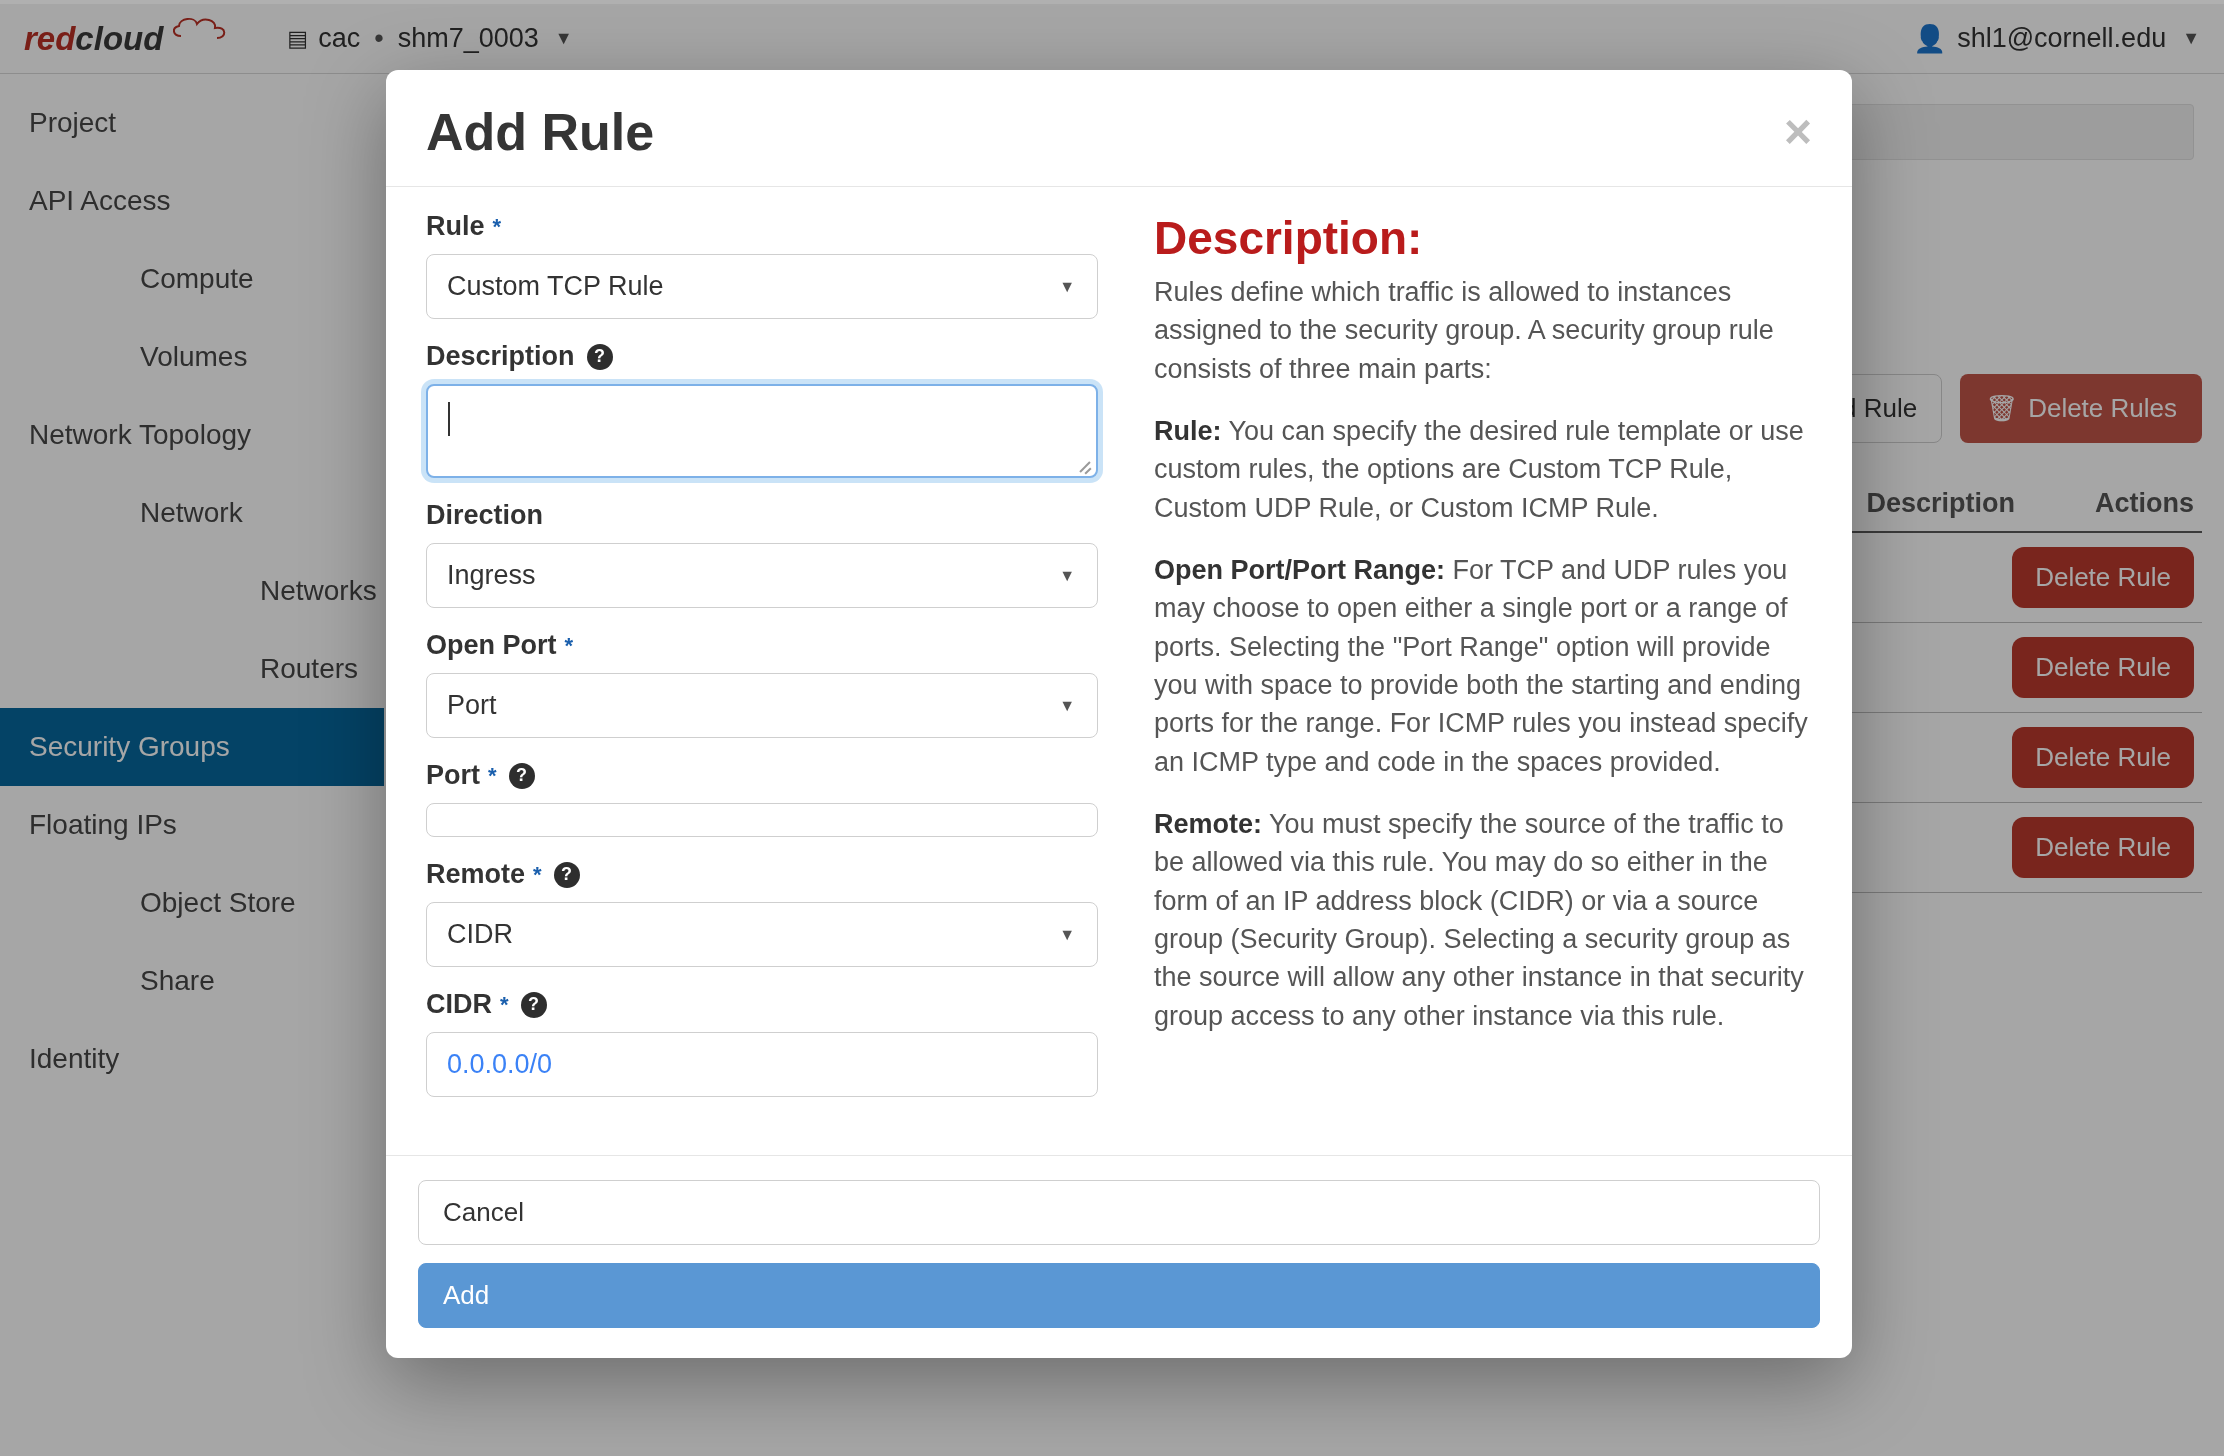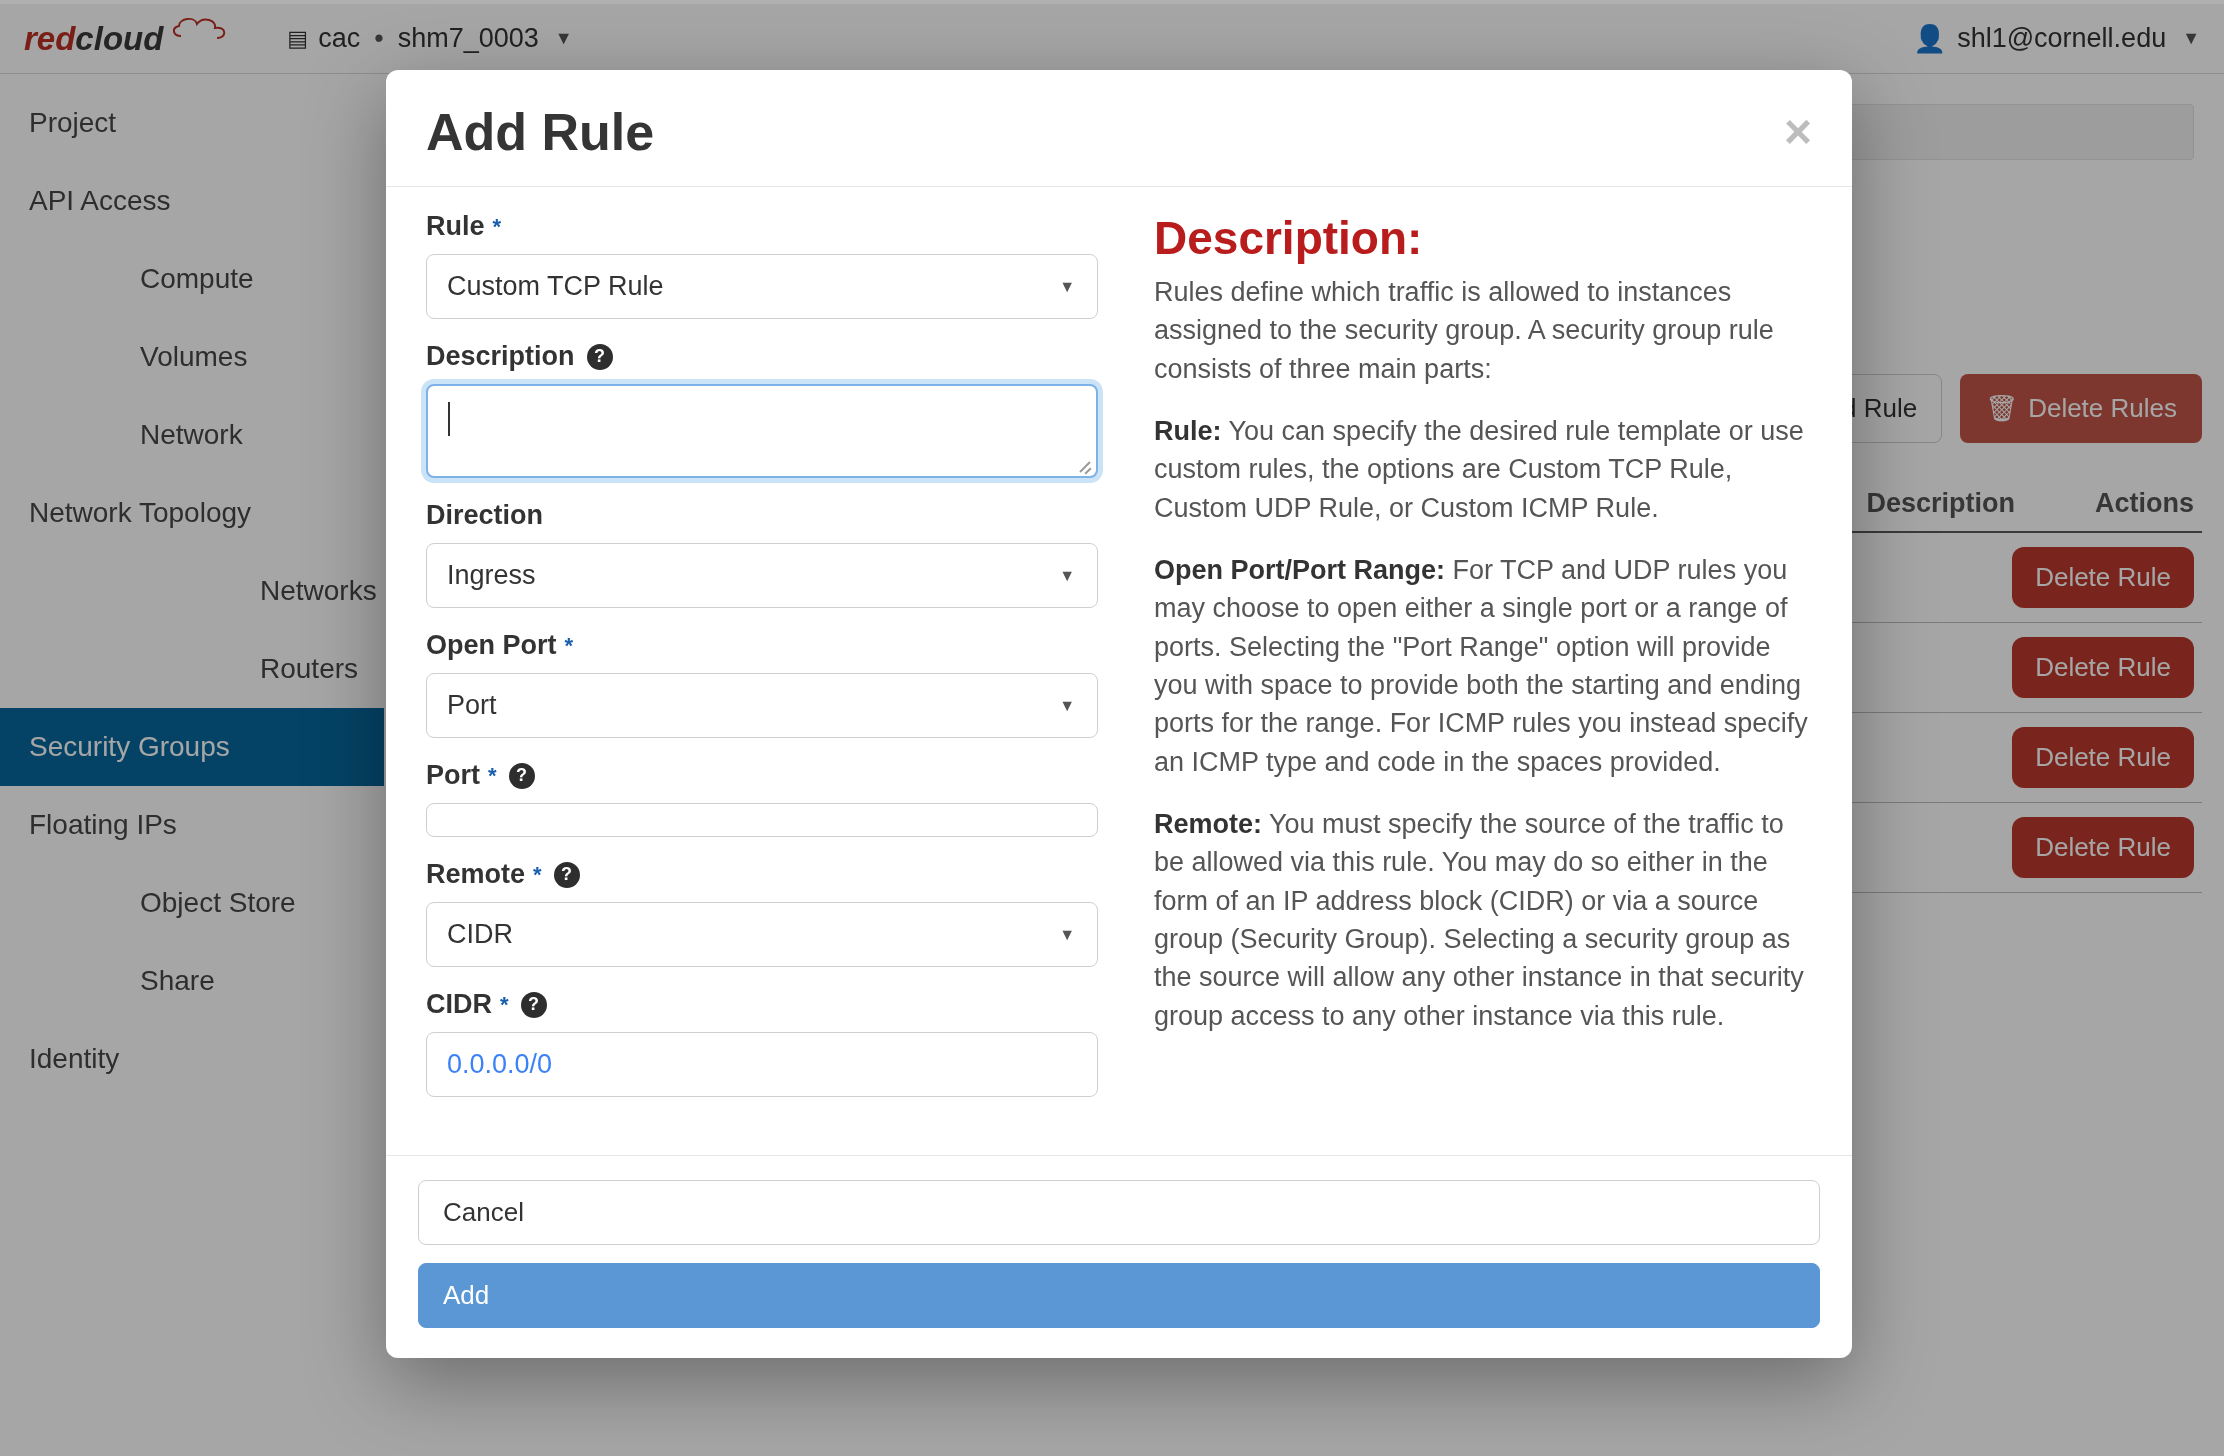--- a/index.html
+++ b/index.html
@@ -353,25 +353,25 @@
           </div>
           <div class="item level3">
             <span>API Access</span>
           </div>
           <div class="item level2">
             <span>Compute</span>
           </div>
           <div class="item level2">
             <span>Volumes</span>
           </div>
+          <div class="item level3">
+            <span>Network Topology</span>
+          </div>
           <div class="item level2">
             <span>Network</span>
-          </div>
-          <div class="item level3">
-            <span>Network Topology</span>
           </div>
           <div class="item level3b">
             <span>Networks</span>
           </div>
           <div class="item level3b">
             <span>Routers</span>
           </div>
           <div class="item level3 active">
             <span>Security Groups</span>
           </div>

